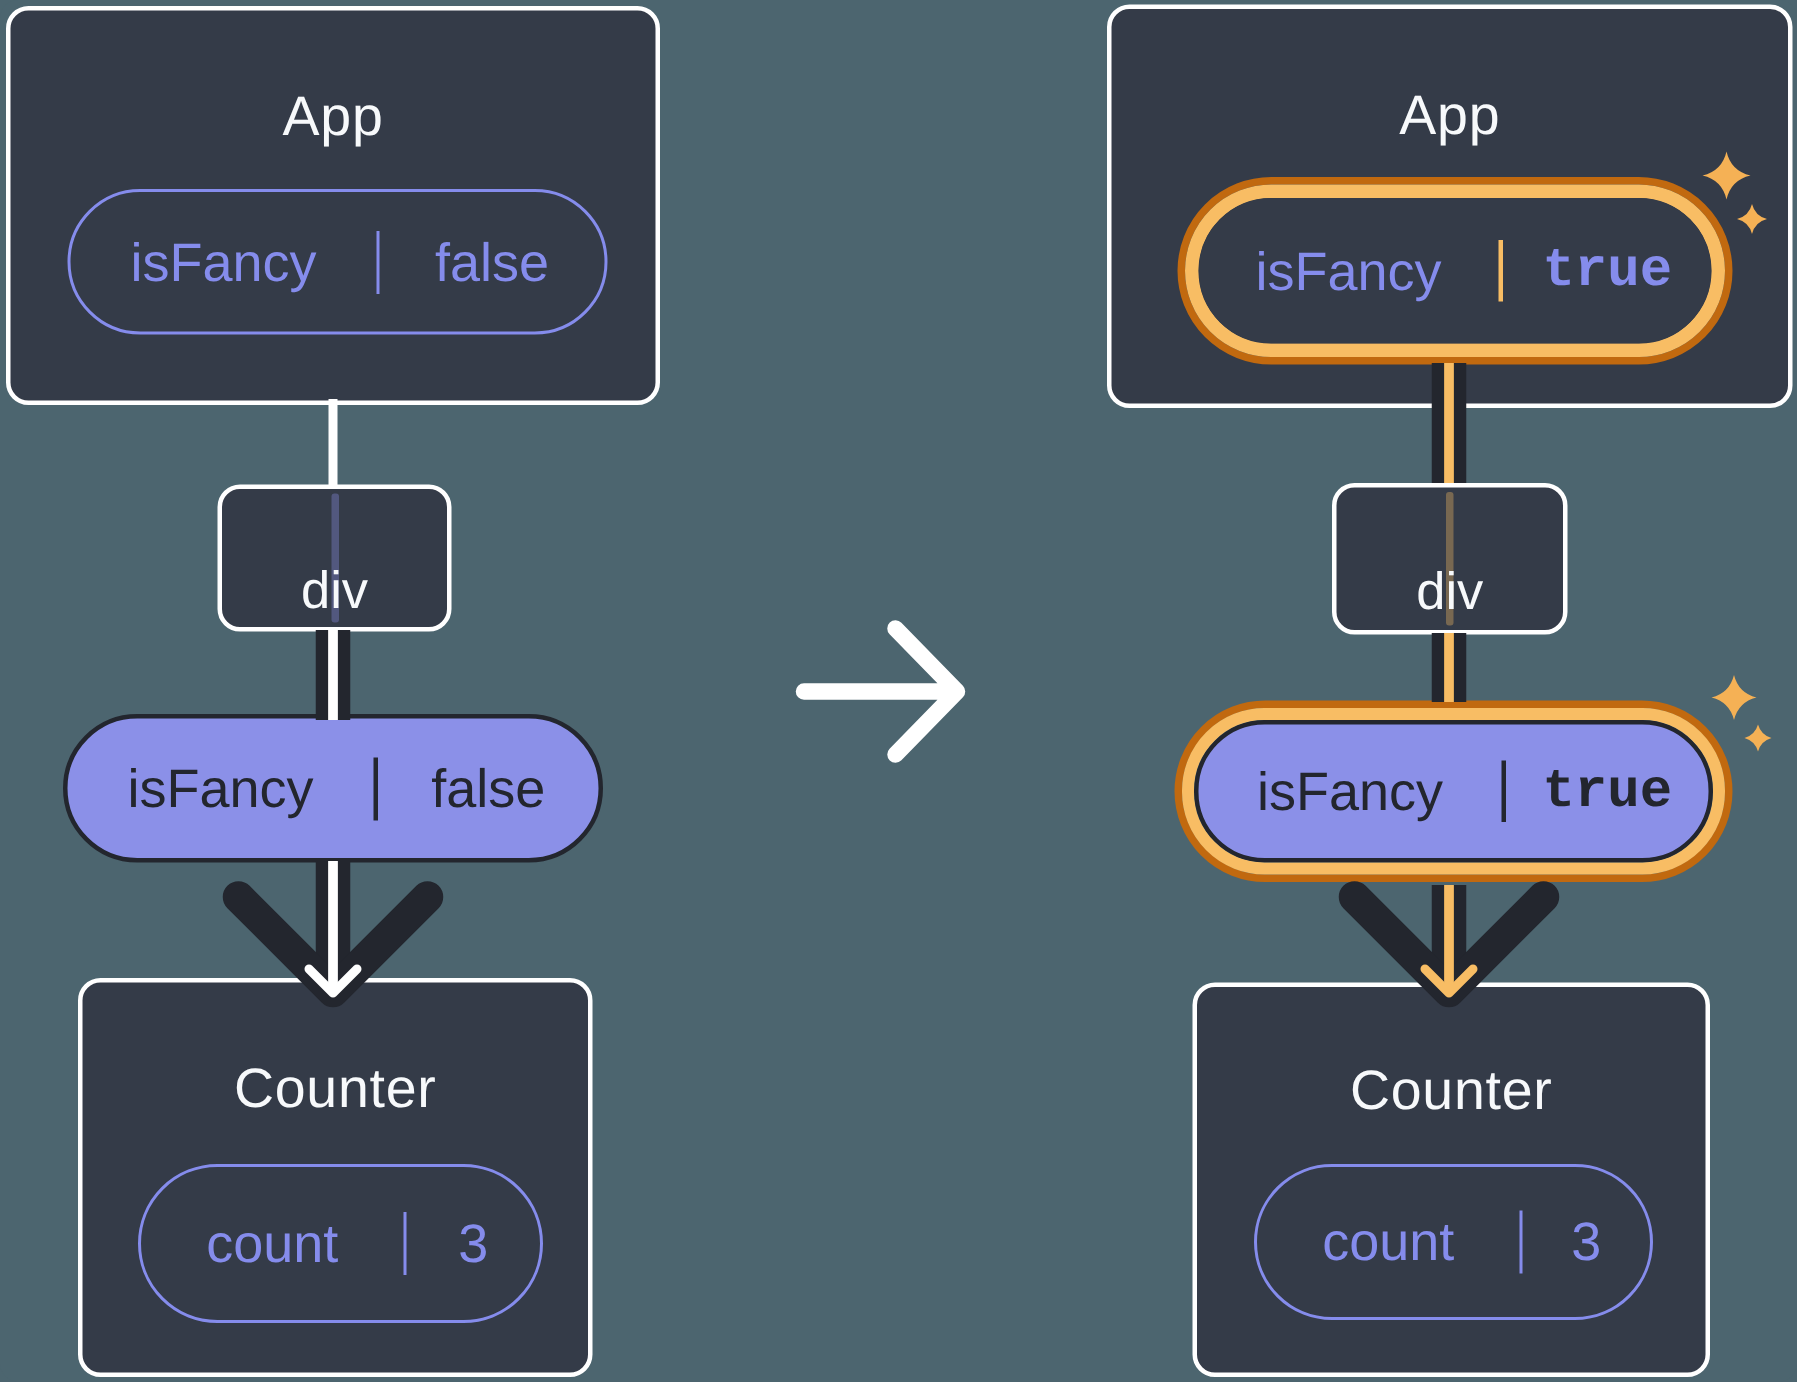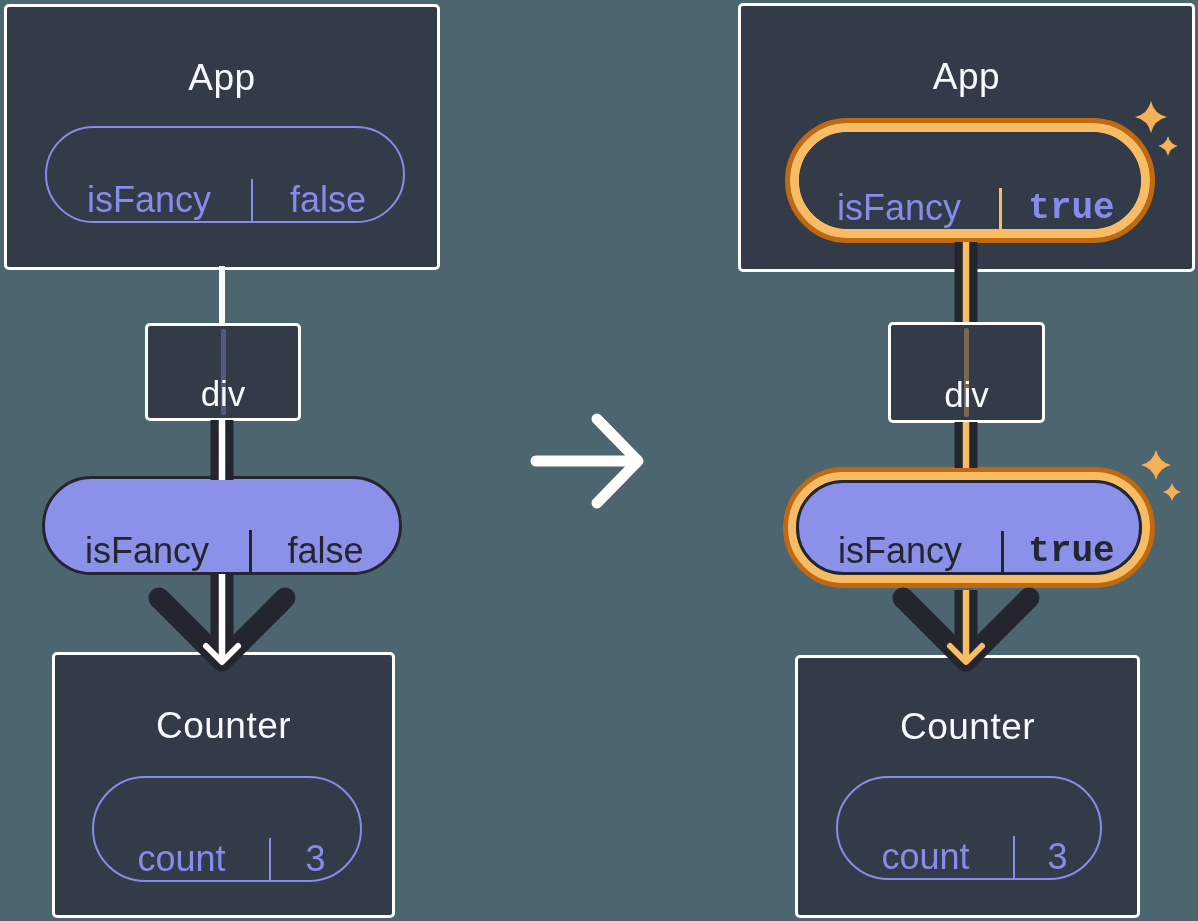--- a/index.html
+++ b/index.html
@@ -6,28 +6,28 @@
   .canvas{
     position:relative;width:1198px;height:921px;overflow:hidden;
     background:var(--background,#4C656F);
     border-radius:12px;
     font-family:"Liberation Sans", sans-serif;
   }
   .card{
     position:absolute;box-sizing:border-box;z-index:1;
     background:var(--card,#343B48);
     border:3.5px solid var(--card-border,#FFFFFF);
-    border-radius:5px;
+    border-radius:15px;
   }
   .card-title{
     position:absolute;left:0;right:0;text-align:center;
     color:#F7F9FB;font-size:37px;font-weight:500;letter-spacing:.5px;
   }
   .pill{
-    position:absolute;box-sizing:border-box;display:flex;align-items:flex-end;
+    position:absolute;box-sizing:border-box;display:flex;align-items:center;
     border-radius:60px;overflow:hidden;z-index:1;
   }
   .cell{
     display:flex;align-items:center;justify-content:center;
     font-size:36px;box-sizing:border-box;flex:1 1 auto;
   }
   .cell.bold{font-weight:700;font-family:Liberation Mono, monospace;}
   
   .pill.outlined{
     border:2.5px solid var(--purple,#858CEC);

